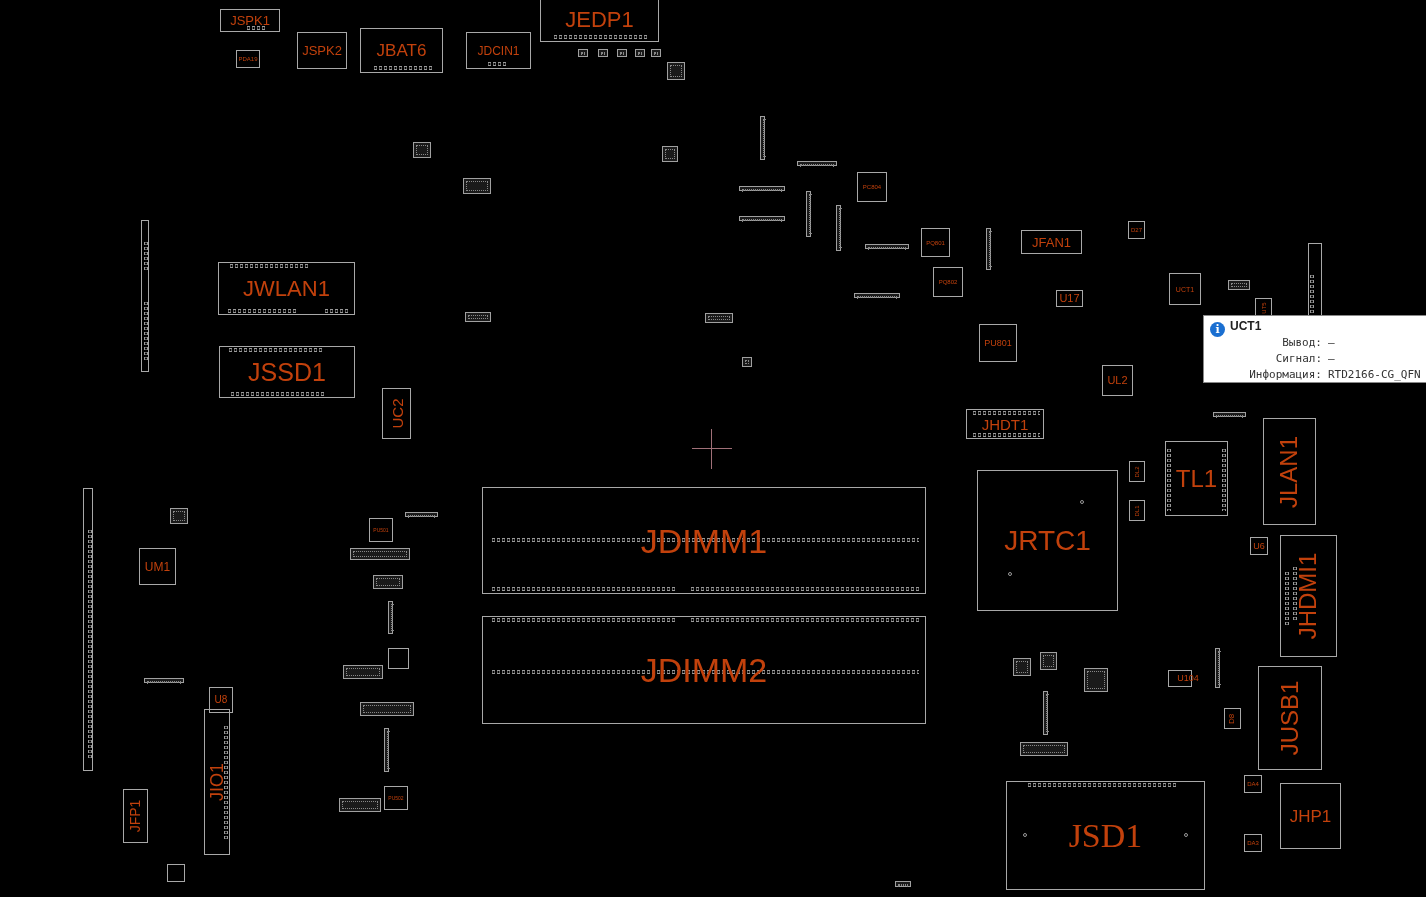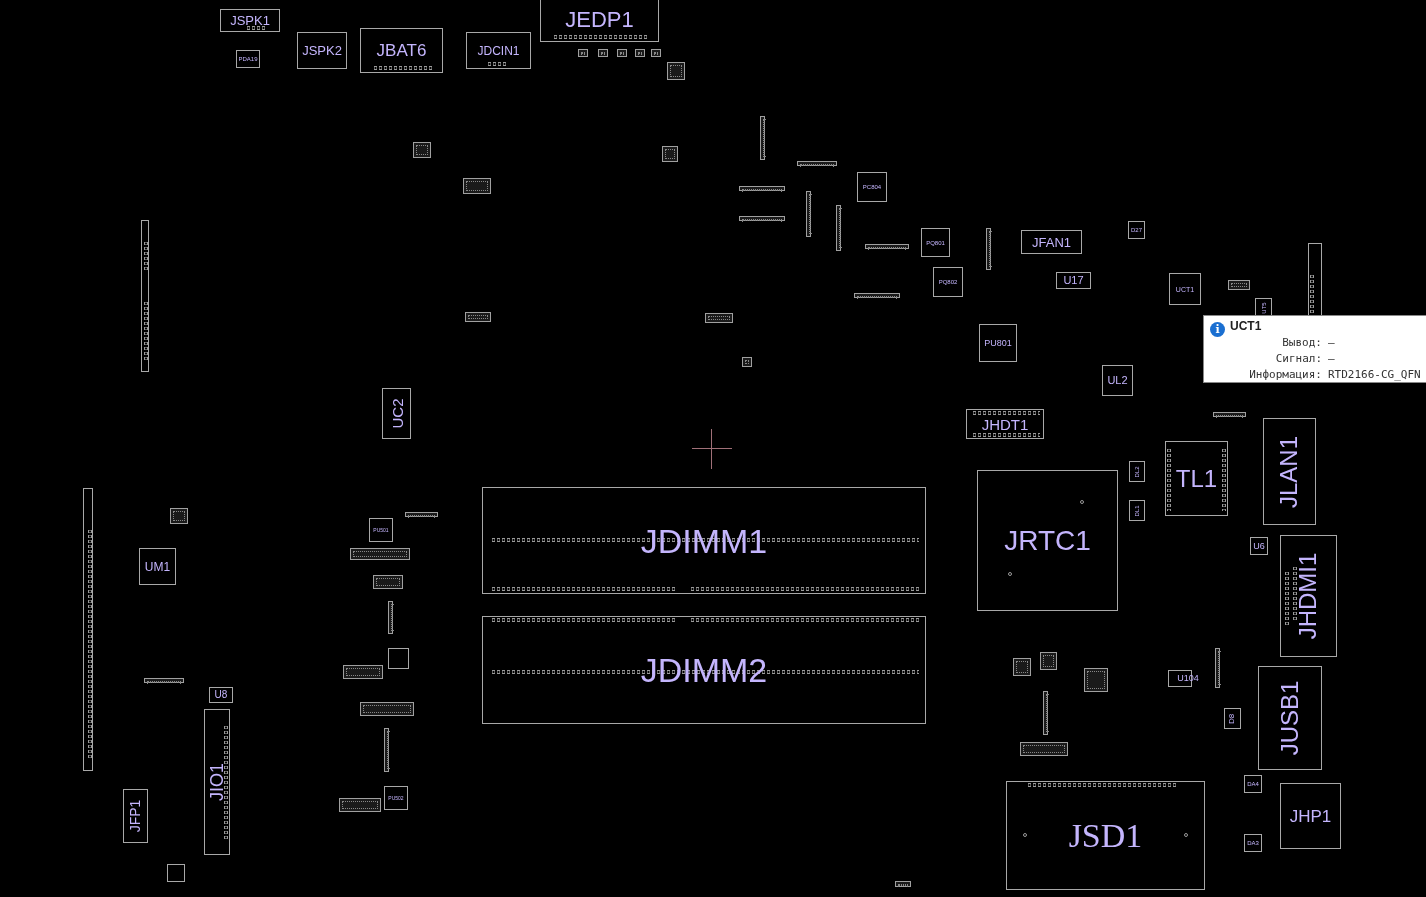--- a/index.html
+++ b/index.html
@@ -1,19 +1,19 @@
 <!DOCTYPE html>
 <html><head>
 <meta charset="utf-8">
 <style>
   html,body{margin:0;padding:0;background:#000;}
   body{width:1426px;height:897px;position:relative;overflow:hidden;font-family:"Liberation Sans",sans-serif;}
   #board{position:absolute;left:0;top:0;width:1426px;height:897px;}
   .comp{position:absolute;box-sizing:border-box;border:1.5px solid #a8a8a8;background:transparent;}
-  .comp .lbl{position:absolute;left:0;top:0;right:0;bottom:0;display:flex;align-items:center;justify-content:center;color:#c4b5fd;white-space:nowrap;line-height:1;}
+  .comp .lbl{position:absolute;left:0;top:0;right:0;bottom:0;display:flex;align-items:center;justify-content:center;color:#c2410c;white-space:nowrap;line-height:1;}
   .comp.vert .lbl span{display:inline-block;transform:rotate(-90deg);}
   .pinrow{position:absolute;height:4px;background-image:radial-gradient(circle,#000 1px,#9a9a9a 1.2px,#9a9a9a 1.8px,transparent 2px);background-size:5px 4px;}
   .pincol{position:absolute;width:4px;background-image:radial-gradient(circle,#000 1px,#9a9a9a 1.2px,#9a9a9a 1.8px,transparent 2px);background-size:4px 5px;}
   .bga{position:absolute;background-image:radial-gradient(circle,#000 1.1px,#888 1.4px,#888 2px,transparent 2.3px);background-size:7px 7px;}
   .hole{position:absolute;width:4px;height:4px;border:1px solid #999;border-radius:50%;box-sizing:border-box;}
   .pad{position:absolute;box-sizing:border-box;border:1.5px solid #a0a0a0;background:#1a1a1a;}
   .pad::after{content:"";position:absolute;left:2px;right:2px;top:2px;bottom:2px;border:1px dotted #888;}
   #cursor{position:absolute;left:692px;top:429px;width:40px;height:40px;}
   #cursor .h{position:absolute;left:0;top:19px;width:40px;height:1px;background:#a07078;}
   #cursor .v{position:absolute;left:19px;top:0;width:1px;height:40px;background:#a07078;}
@@ -46,20 +46,31 @@
     </div>
   <div class="comp" style="left:540px;top:-2px;width:119px;height:44px;">
       <div class="lbl" style="font-size:22px;">JEDP1</div>
       <div class="pinrow" style="left:12px;bottom:2px;width:95px;"></div>
     </div>
   <div class="comp" style="left:236px;top:50px;width:24px;height:18px;">
       <div class="lbl" style="font-size:6px;">PDA19</div>
     </div>
 
 
+  <div class="comp" style="left:218px;top:262px;width:137px;height:53px;">
+      <div class="lbl" style="font-size:22px;">JWLAN1</div>
+      <div class="pinrow" style="left:10px;top:1px;width:80px;"></div>
+      <div class="pinrow" style="left:8px;bottom:1px;width:70px;"></div>
+      <div class="pinrow" style="left:105px;bottom:1px;width:25px;"></div>
+    </div>
+  <div class="comp" style="left:219px;top:346px;width:136px;height:52px;">
+      <div class="lbl" style="font-size:25px;">JSSD1</div>
+      <div class="pinrow" style="left:8px;top:1px;width:95px;"></div>
+      <div class="pinrow" style="left:10px;bottom:1px;width:95px;"></div>
+    </div>
   <div class="comp vert" style="left:382px;top:388px;width:29px;height:51px;">
       <div class="lbl" style="font-size:15px;">
         <span>UC2</span>
       </div>
     </div>
   <div class="comp" style="left:141px;top:220px;width:8px;height:152px;">
       <div class="pincol" style="right:0;top:20px;height:30px;"></div>
       <div class="pincol" style="right:0;top:80px;height:60px;"></div>
     </div>
 
@@ -71,21 +82,21 @@
     </div>
   <div class="comp" style="left:933px;top:267px;width:30px;height:30px;">
       <div class="lbl" style="font-size:6px;">PQ802</div>
     </div>
   <div class="comp" style="left:1021px;top:230px;width:61px;height:24px;">
       <div class="lbl" style="font-size:13px;">JFAN1</div>
     </div>
   <div class="comp" style="left:1128px;top:221px;width:17px;height:18px;">
       <div class="lbl" style="font-size:6px;">D27</div>
     </div>
-  <div class="comp" style="left:1056px;top:272px;width:35px;height:17px;">
+  <div class="comp" style="left:1056px;top:290px;width:27px;height:17px;">
       <div class="lbl" style="font-size:11px;">U17</div>
     </div>
   <div class="comp" style="left:1169px;top:273px;width:32px;height:32px;">
       <div class="lbl" style="font-size:7px;">UCT1</div>
     </div>
   <div class="comp vert" style="left:1255px;top:298px;width:17px;height:20px;">
       <div class="lbl" style="font-size:6px;">
         <span>UT5</span>
       </div>
     </div>
@@ -187,21 +198,21 @@
   <div class="comp" style="left:388px;top:648px;width:21px;height:21px;"></div>
   <div class="comp" style="left:384px;top:786px;width:24px;height:24px;">
       <div class="lbl" style="font-size:5px;">PU502</div>
     </div>
   <div class="comp" style="left:139px;top:548px;width:37px;height:37px;">
       <div class="lbl" style="font-size:12px;">UM1</div>
     </div>
   <div class="comp" style="left:83px;top:488px;width:10px;height:283px;">
       <div class="pincol" style="right:0;top:40px;height:230px;"></div>
     </div>
-  <div class="comp" style="left:209px;top:687px;width:24px;height:16px;">
+  <div class="comp" style="left:209px;top:687px;width:24px;height:26px;">
       <div class="lbl" style="font-size:10px;">U8</div>
     </div>
   <div class="comp vert" style="left:204px;top:709px;width:26px;height:146px;">
       <div class="lbl" style="font-size:18px;">
         <span>JIO1</span>
       </div>
       <div class="pincol" style="right:1px;top:15px;height:115px;"></div>
     </div>
   <div class="comp vert" style="left:123px;top:789px;width:25px;height:54px;">
       <div class="lbl" style="font-size:14px;">

